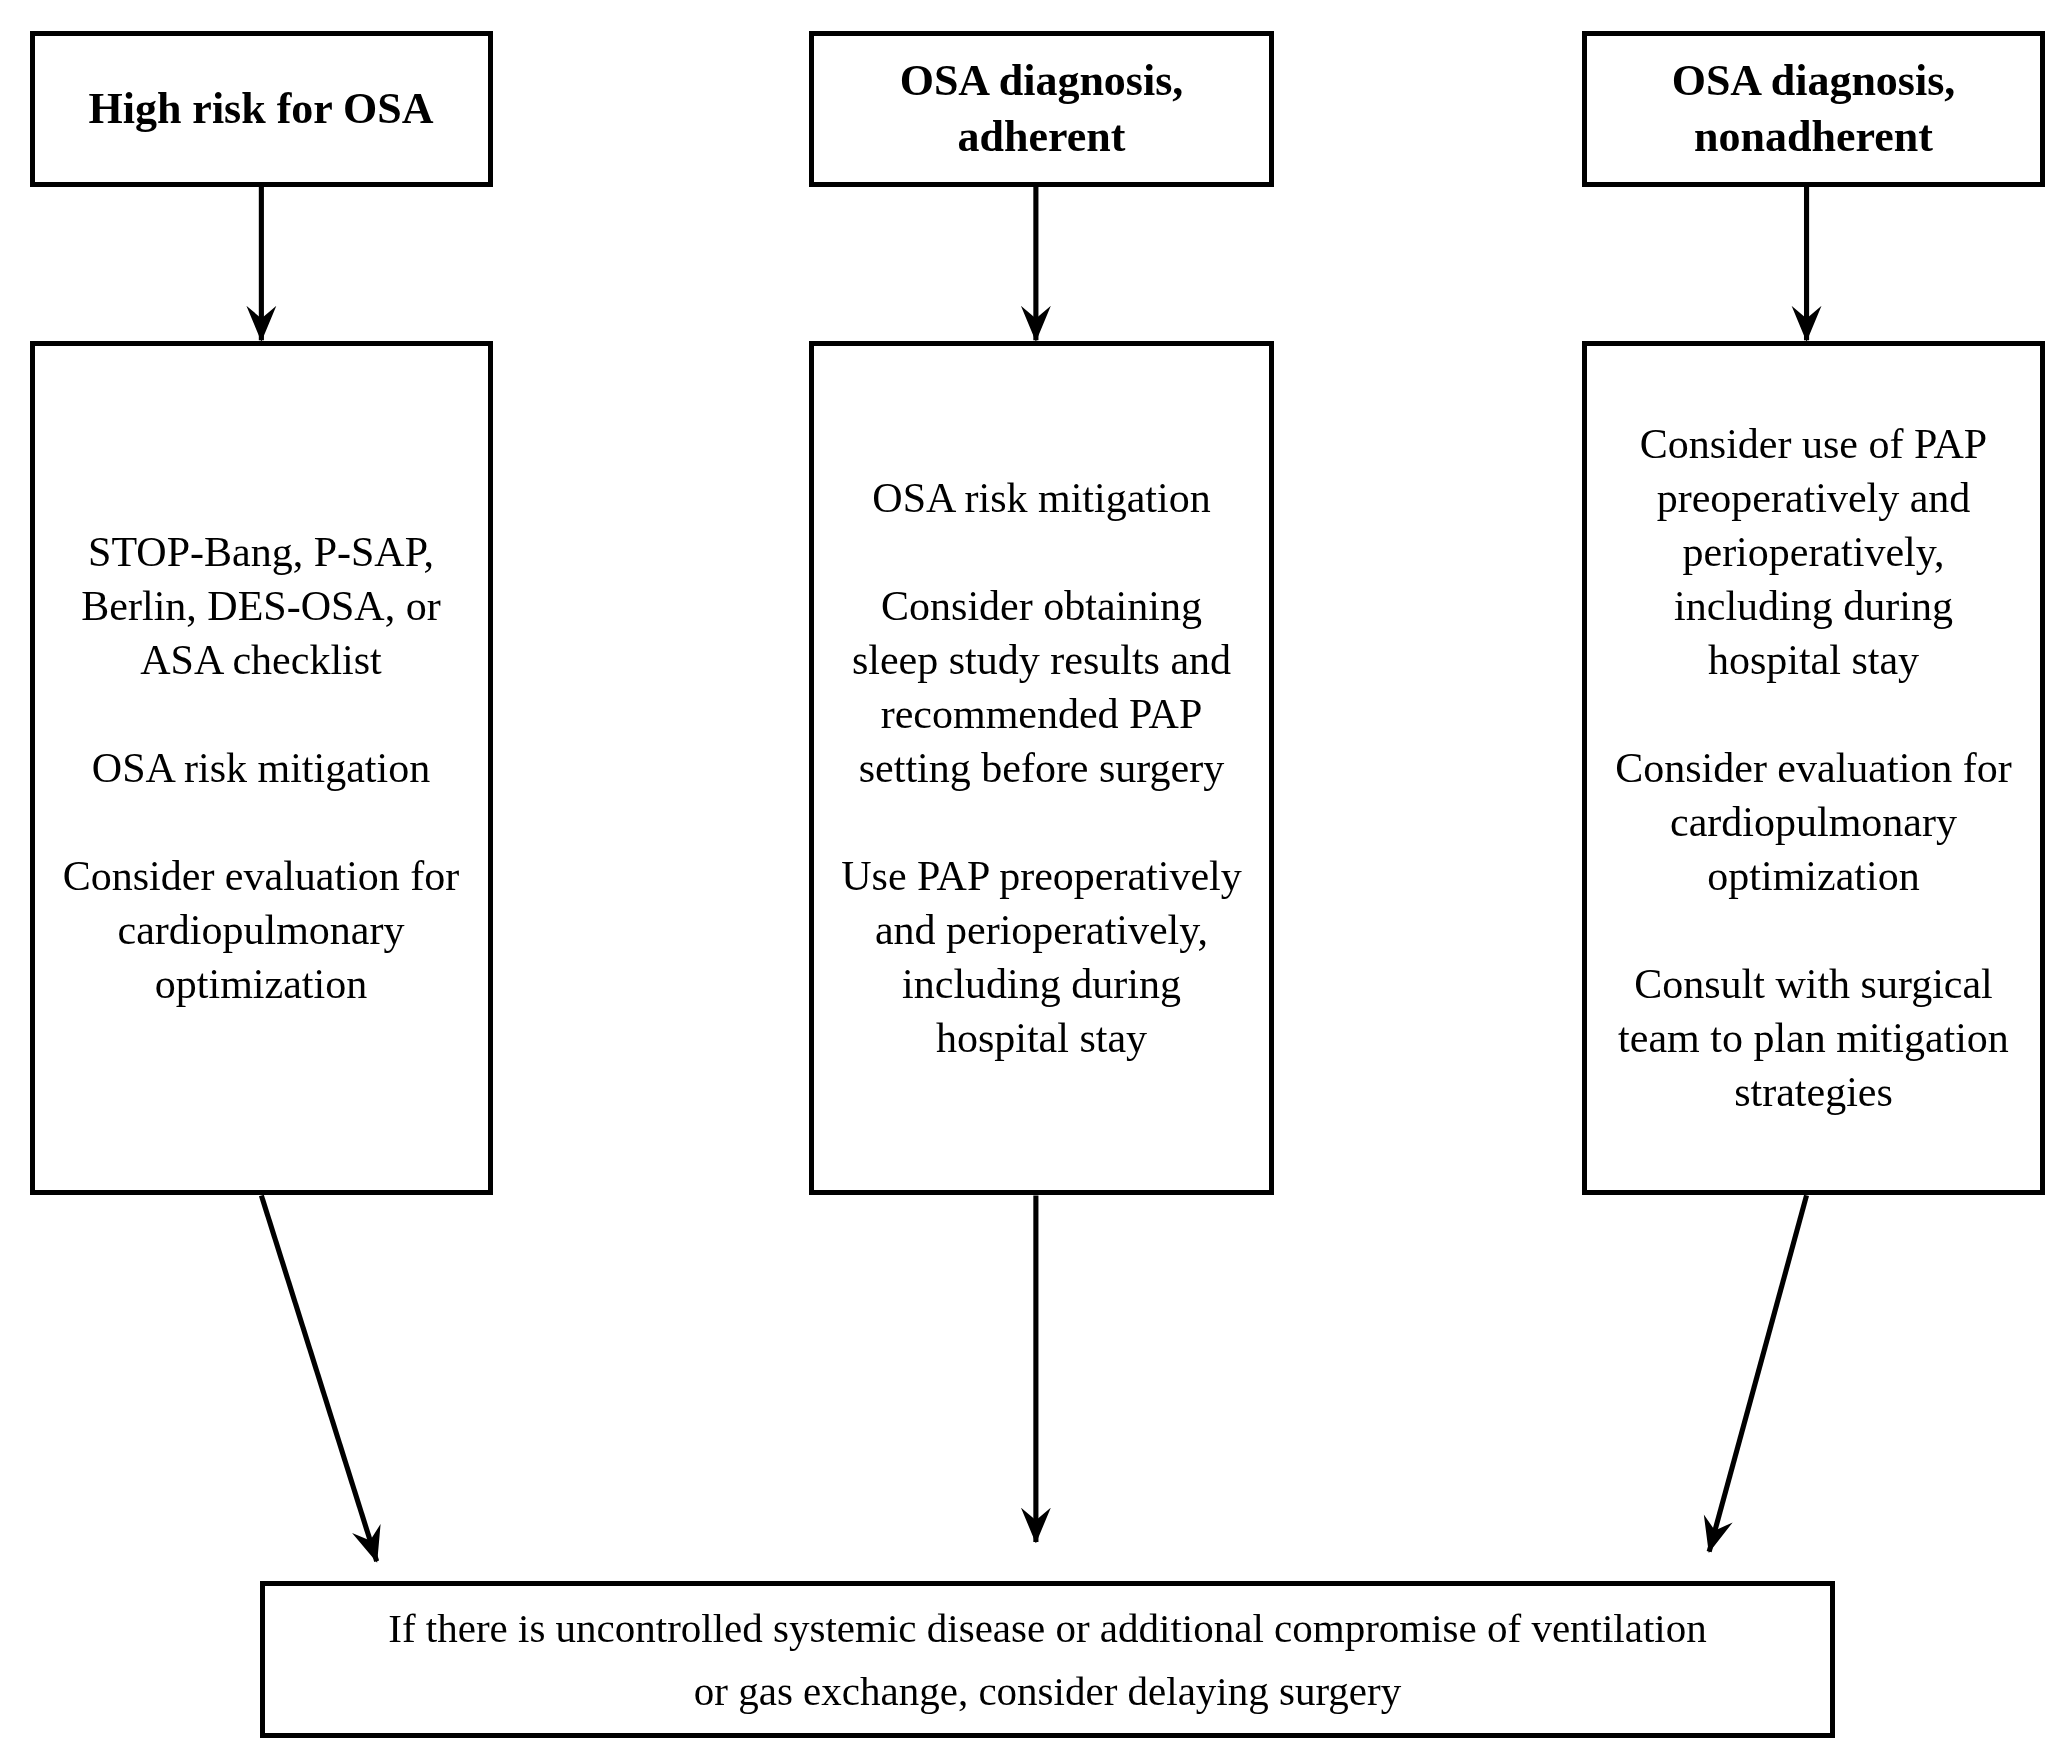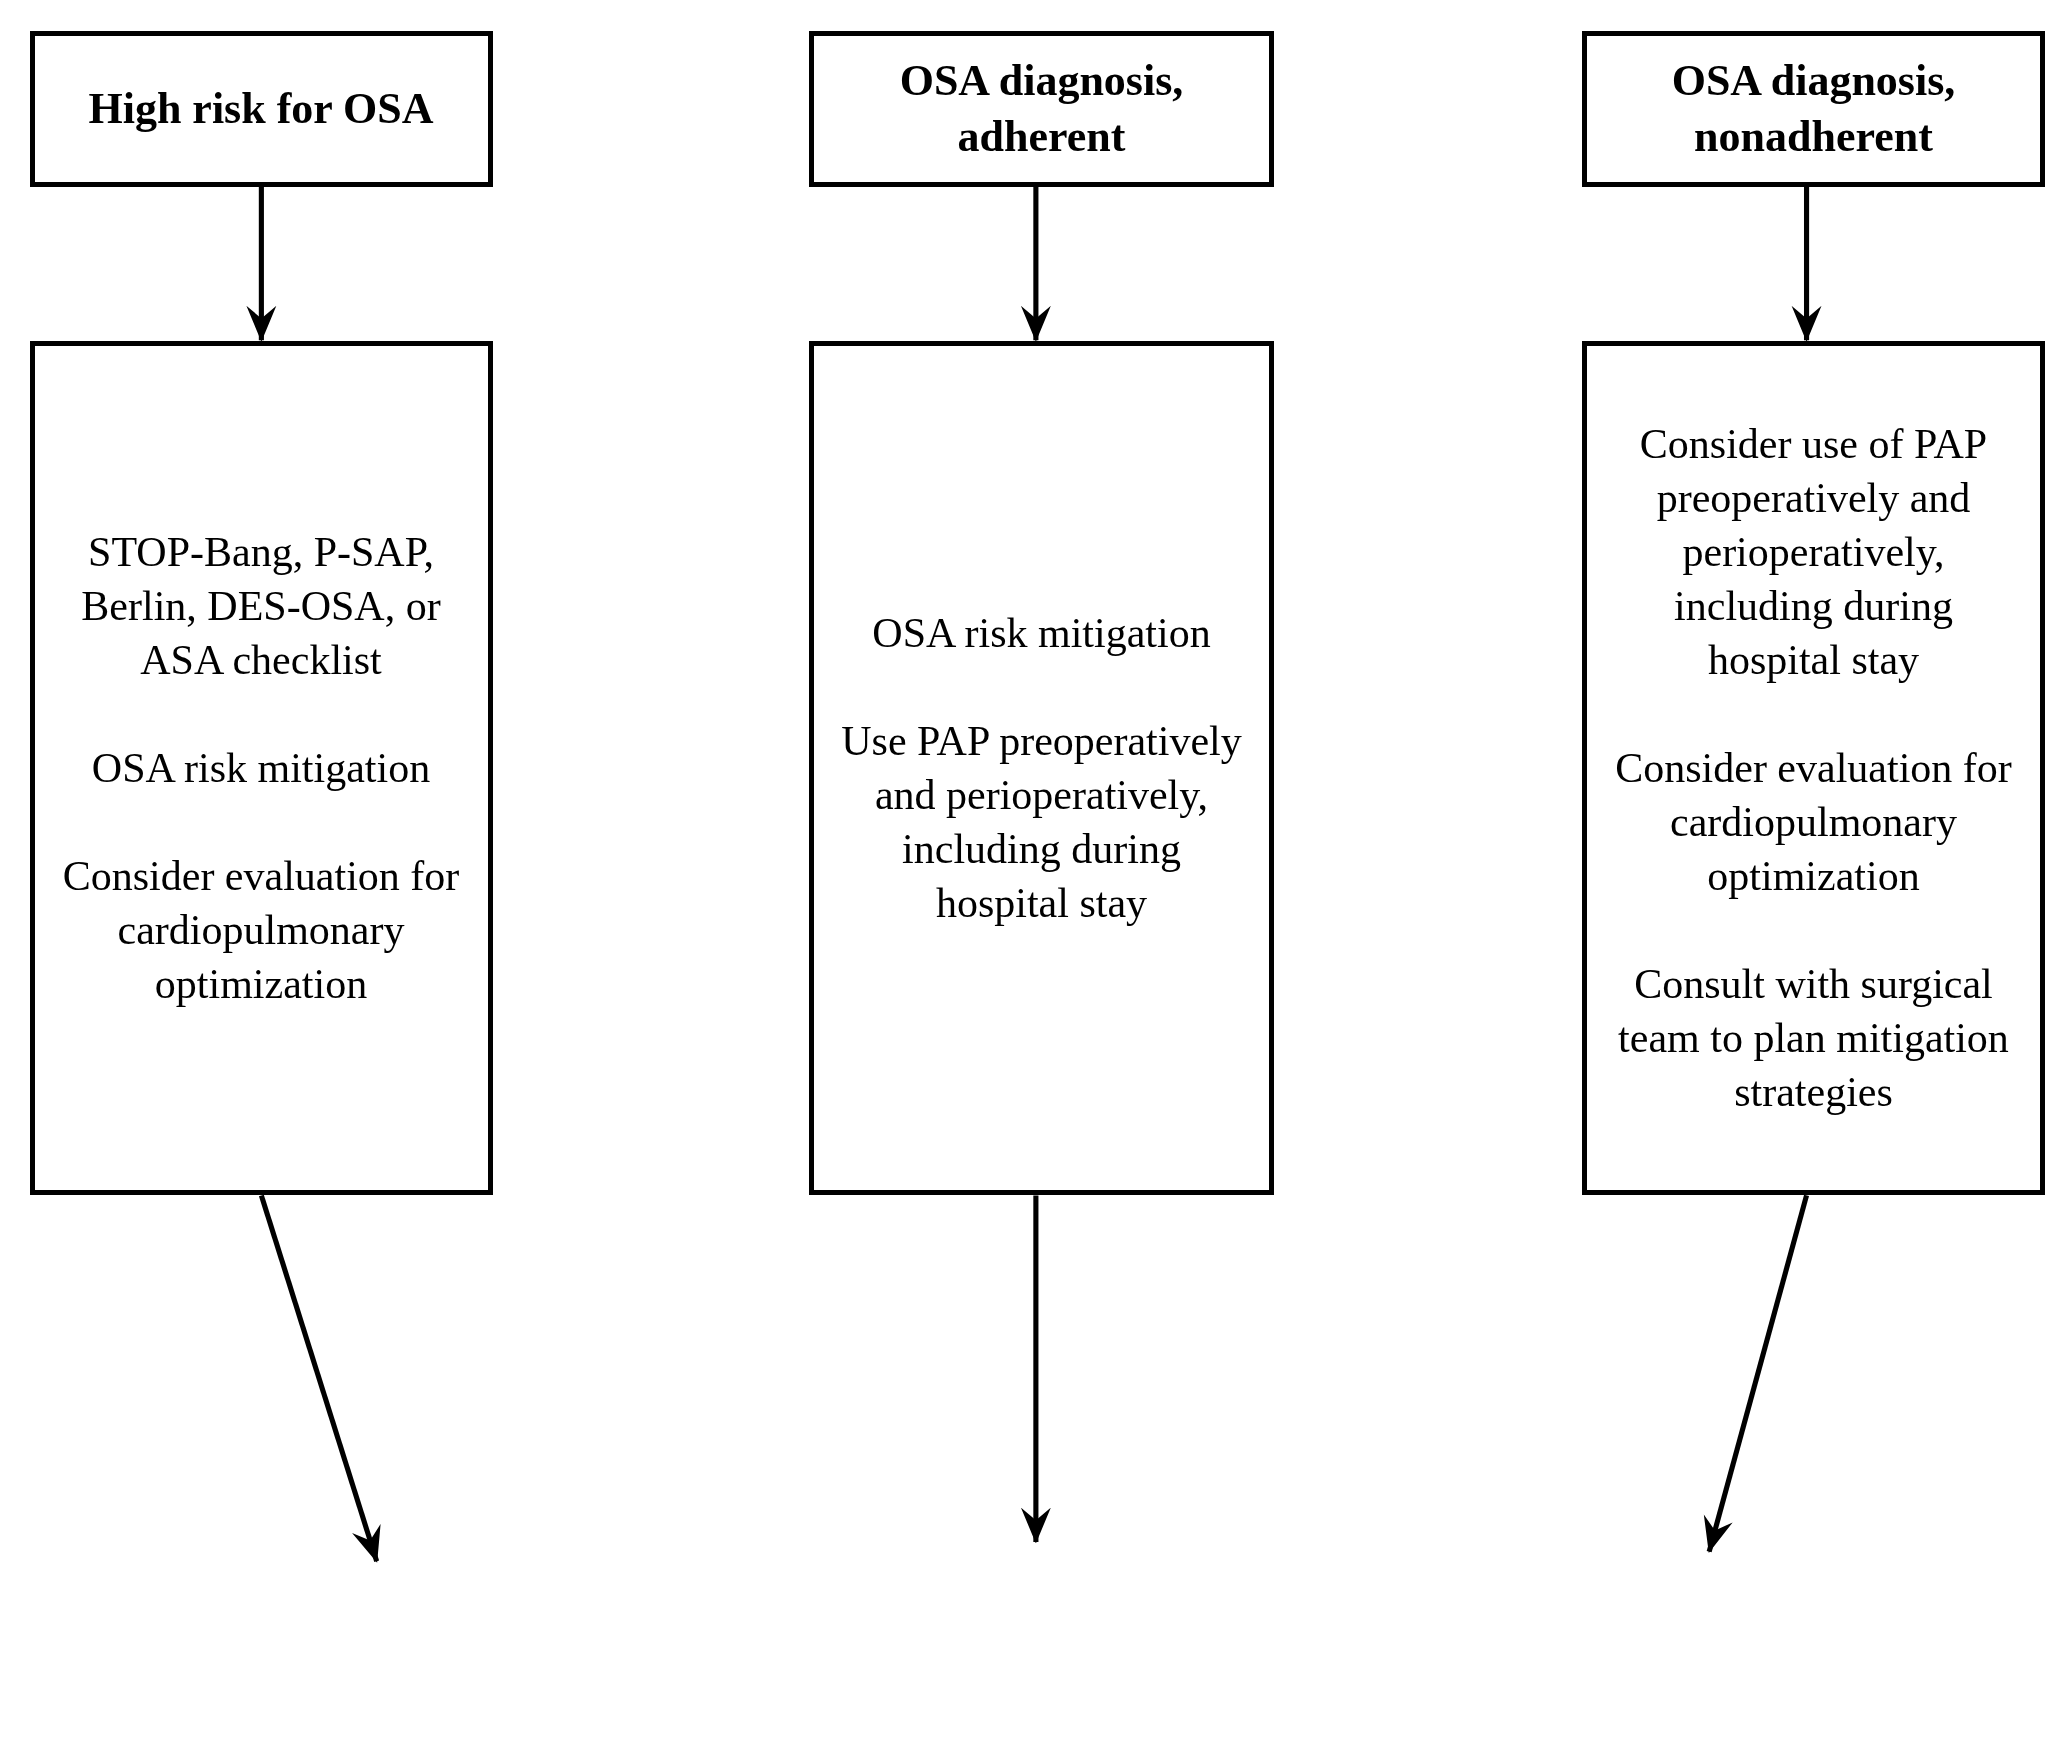--- a/index.html
+++ b/index.html
@@ -100,20 +100,24 @@
 cardiopulmonary
 optimization</div>
   </div>
 
   <div class="box header-box col-2">
     <div>OSA diagnosis,
 adherent</div>
   </div>
   <div class="box content-box col-2">
     <div class="action-paragraph">OSA risk mitigation</div>
+    <div class="action-paragraph">Consider obtaining
+sleep study results and
+recommended PAP
+setting before surgery</div>
     <div class="action-paragraph">Use PAP preoperatively
 and perioperatively,
 including during
 hospital stay</div>
   </div>
 
   <div class="box header-box col-3">
     <div>OSA diagnosis,
 nonadherent</div>
   </div>
@@ -124,15 +128,19 @@
 including during
 hospital stay</div>
     <div class="action-paragraph">Consider evaluation for
 cardiopulmonary
 optimization</div>
     <div class="action-paragraph">Consult with surgical
 team to plan mitigation
 strategies</div>
   </div>
 
+  <div class="box footer-box">
+    <div>If there is uncontrolled systemic disease or additional compromise of ventilation
+or gas exchange, consider delaying surgery</div>
+  </div>
 
 </div>
 
 
 </body></html>

